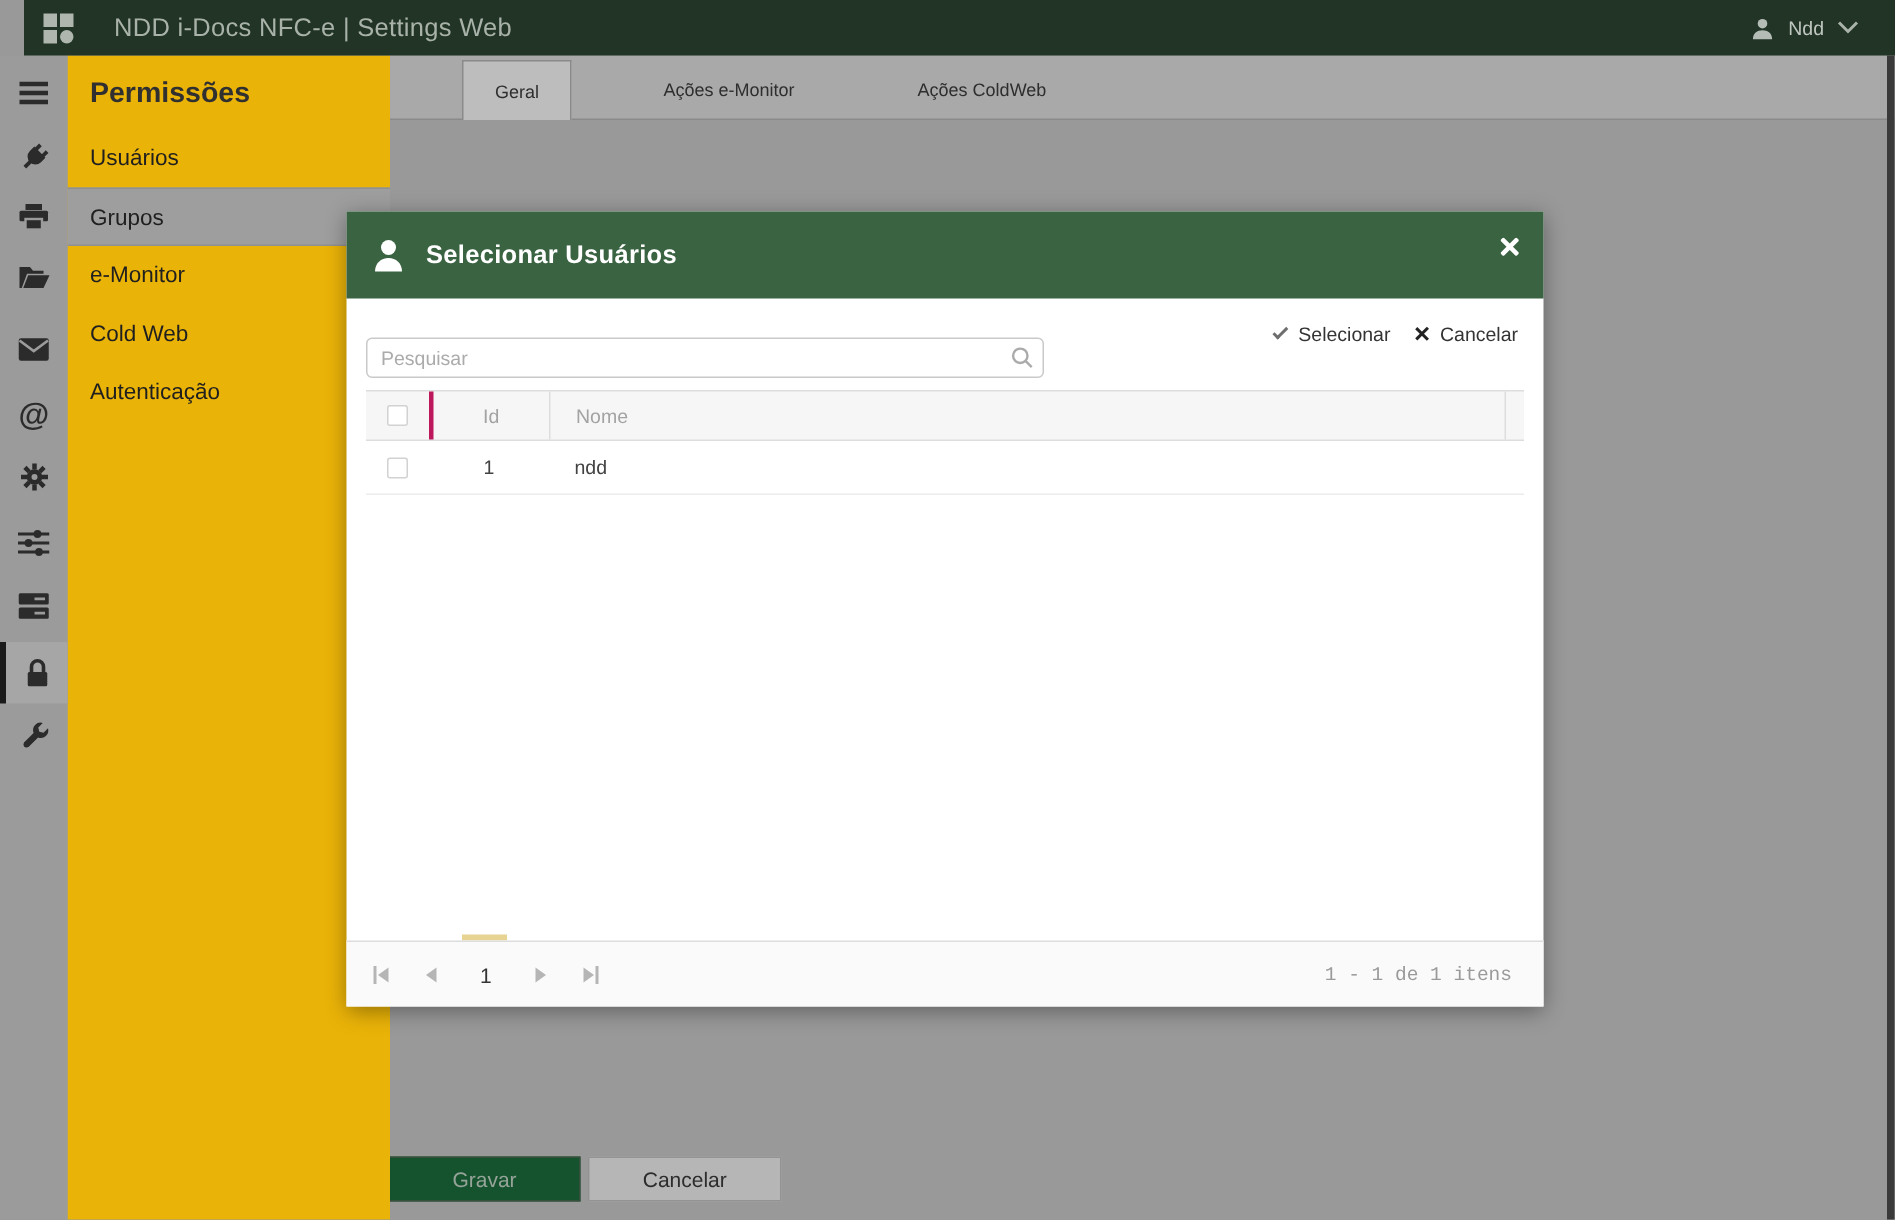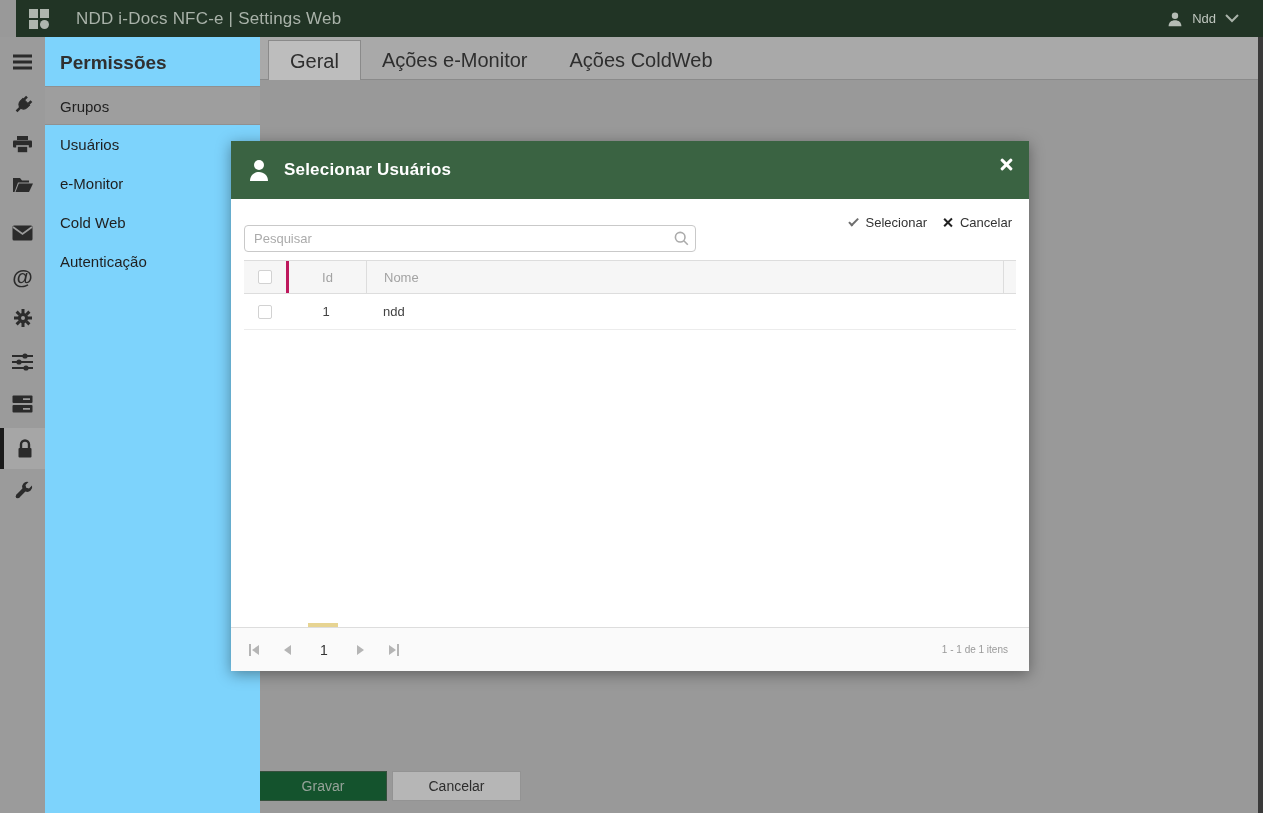--- a/index.html
+++ b/index.html
@@ -23,35 +23,35 @@
   
   .rail { position:absolute; left:0; top:37px; width:45px; height:776px; background:#9b9b9b; z-index:2; }
   .rail-item { position:absolute; left:0; width:45px; height:40px; display:flex;
     align-items:center; justify-content:center; cursor:pointer; }
   .rail-item.selected { background:#a6a6a6; height:41px; border-left:4px solid #1a1a1a; }
   .rail-item svg { display:block; }
   .at-glyph { font-size:21px; font-weight:bold; color:#2b2b2b; line-height:1; }
 
   
   .panel { position:absolute; left:45px; top:37px; width:215px; height:776px;
-    background:#7dd3fc; z-index:1; }
+    background:#eab308; z-index:1; }
   .panel-title { padding:15px 0 0 15px; font-size:19px; font-weight:600; color:#303030; height:49px; }
   .panel-item { height:39px; line-height:39px; padding-left:15px; font-size:15px;
     color:#1f1f1f; cursor:pointer; }
   .panel-item.selected { background:#9e9e9e; border-top:1px solid #909090;
     border-bottom:1px solid #909090; }
 
   
   .main { position:absolute; left:260px; top:37px; width:1003px; height:776px; background:#999; }
   .page-band { position:relative; height:57px; background:#a9a9a9; border-bottom:1px solid #8a8a8a; }
   .page-icon { position:absolute; left:-8px; top:5px; opacity:.55; }
   .page-title { position:absolute; left:55px; top:14px; font-size:21px; font-weight:bold; color:#434343; }
   .tabstrip { position:relative; height:43px; background:#a9a9a9; border-bottom:1px solid #8a8a8a; }
   .tabs { position:absolute; left:8px; bottom:-1px; display:flex; }
-  .tab { height:40px; line-height:40px; padding:0 21px; font-size:20px; color:#2e2e2e; cursor:pointer; }
+  .tab { height:40px; line-height:40px; padding:0 21px; font-size:12px; color:#2e2e2e; cursor:pointer;margin-left:40px; }
   .tab.active { background:#bdbdbd; border:1px solid #8a8a8a; border-bottom:none; }
   .footer-btns { position:absolute; left:-1px; bottom:12px; display:flex; gap:5px; }
   .btn-save { width:128px; height:30px; background:#14532d; border:1px solid #36503d;
     color:#95a399; font-size:14px; cursor:pointer; }
   .btn-cancel-main { width:129px; height:30px; background:#b6b6b6; border:1px solid #939393;
     color:#2d2d2d; font-size:14px; cursor:pointer; }
 
   
   .page-scrollbar { position:absolute; right:0; top:37px; width:5px; height:776px; background:#3a3a3a; z-index:6; }
 
@@ -107,21 +107,21 @@
   .pager { position:absolute; left:0; right:0; top:486px; height:44px; background:#fafafa;
     border-top:1px solid #ddd; display:flex; align-items:center; padding:0 21px 0 16px; }
   .pager-nav { display:flex; align-items:center; gap:21px; }
   .pg-btn { display:flex; align-items:center; gap:1px; cursor:pointer; padding:2px; }
   .tri-l { width:0; height:0; border-right:7px solid #b5b5b5; border-top:5px solid transparent;
     border-bottom:5px solid transparent; }
   .tri-r { width:0; height:0; border-left:7px solid #b5b5b5; border-top:5px solid transparent;
     border-bottom:5px solid transparent; }
   .pg-bar { width:2px; height:12px; background:#b5b5b5; }
   .pg-num { font-size:14px; color:#333; cursor:pointer; padding:0 6px; }
-  .pager-info { margin-left:auto; font-size:10px; color:#9a9a9a; }
+  .pager-info { margin-left:auto; font-size:13px; color:#9a9a9a;font-family:Liberation Mono, monospace; }
 </style>
 </head>
 <body>
 
 <div class="topbar">
   <div class="logo">
     <div class="sq sq1"></div>
       <div class="sq sq2"></div>
       <div class="sq sq3"></div>
       <div class="sq sq4"></div>
@@ -211,22 +211,22 @@
   <div class="rail-item" style="top:434px">
     <svg width="20" height="20" viewBox="0 0 20 20">
       <path d="M19 4.5a5 5 0 0 1-6.6 6.1L6 17l-3-3 6.4-6.4A5 5 0 0 1 15.5 1l-3 3 .7 2.8L16 7.5z" fill="#2b2b2b"></path>
       <circle cx="4.6" cy="15.4" r="1.9" fill="#2b2b2b"></circle>
       </svg>
   </div>
 </div>
 
 <div class="panel">
   <div class="panel-title">Permissões</div>
+  <div class="panel-item">Usuários</div>
   <div class="panel-item selected">Grupos</div>
-  <div class="panel-item">Usuários</div>
   <div class="panel-item">e-Monitor</div>
   <div class="panel-item">Cold Web</div>
   <div class="panel-item">Autenticação</div>
 </div>
 
 <div class="main">
   <div class="tabstrip">
     <div class="tabs">
       <div class="tab active">Geral</div>
       <div class="tab">Ações e-Monitor</div>

